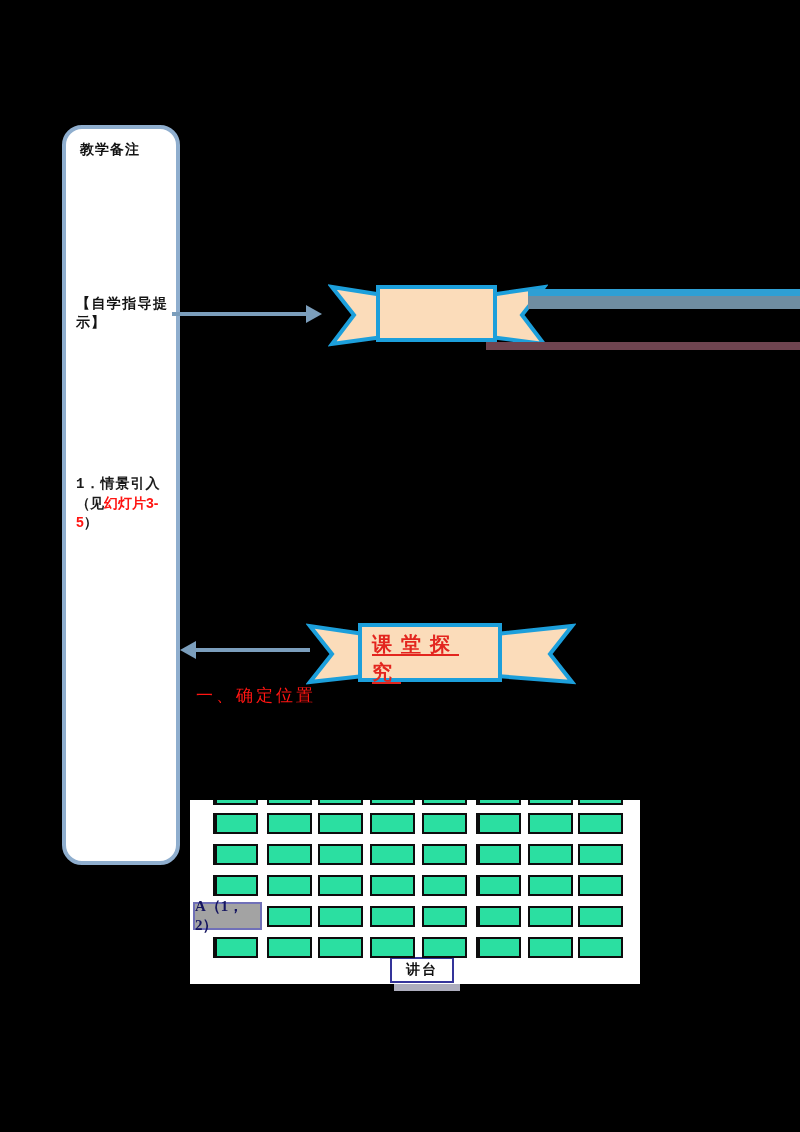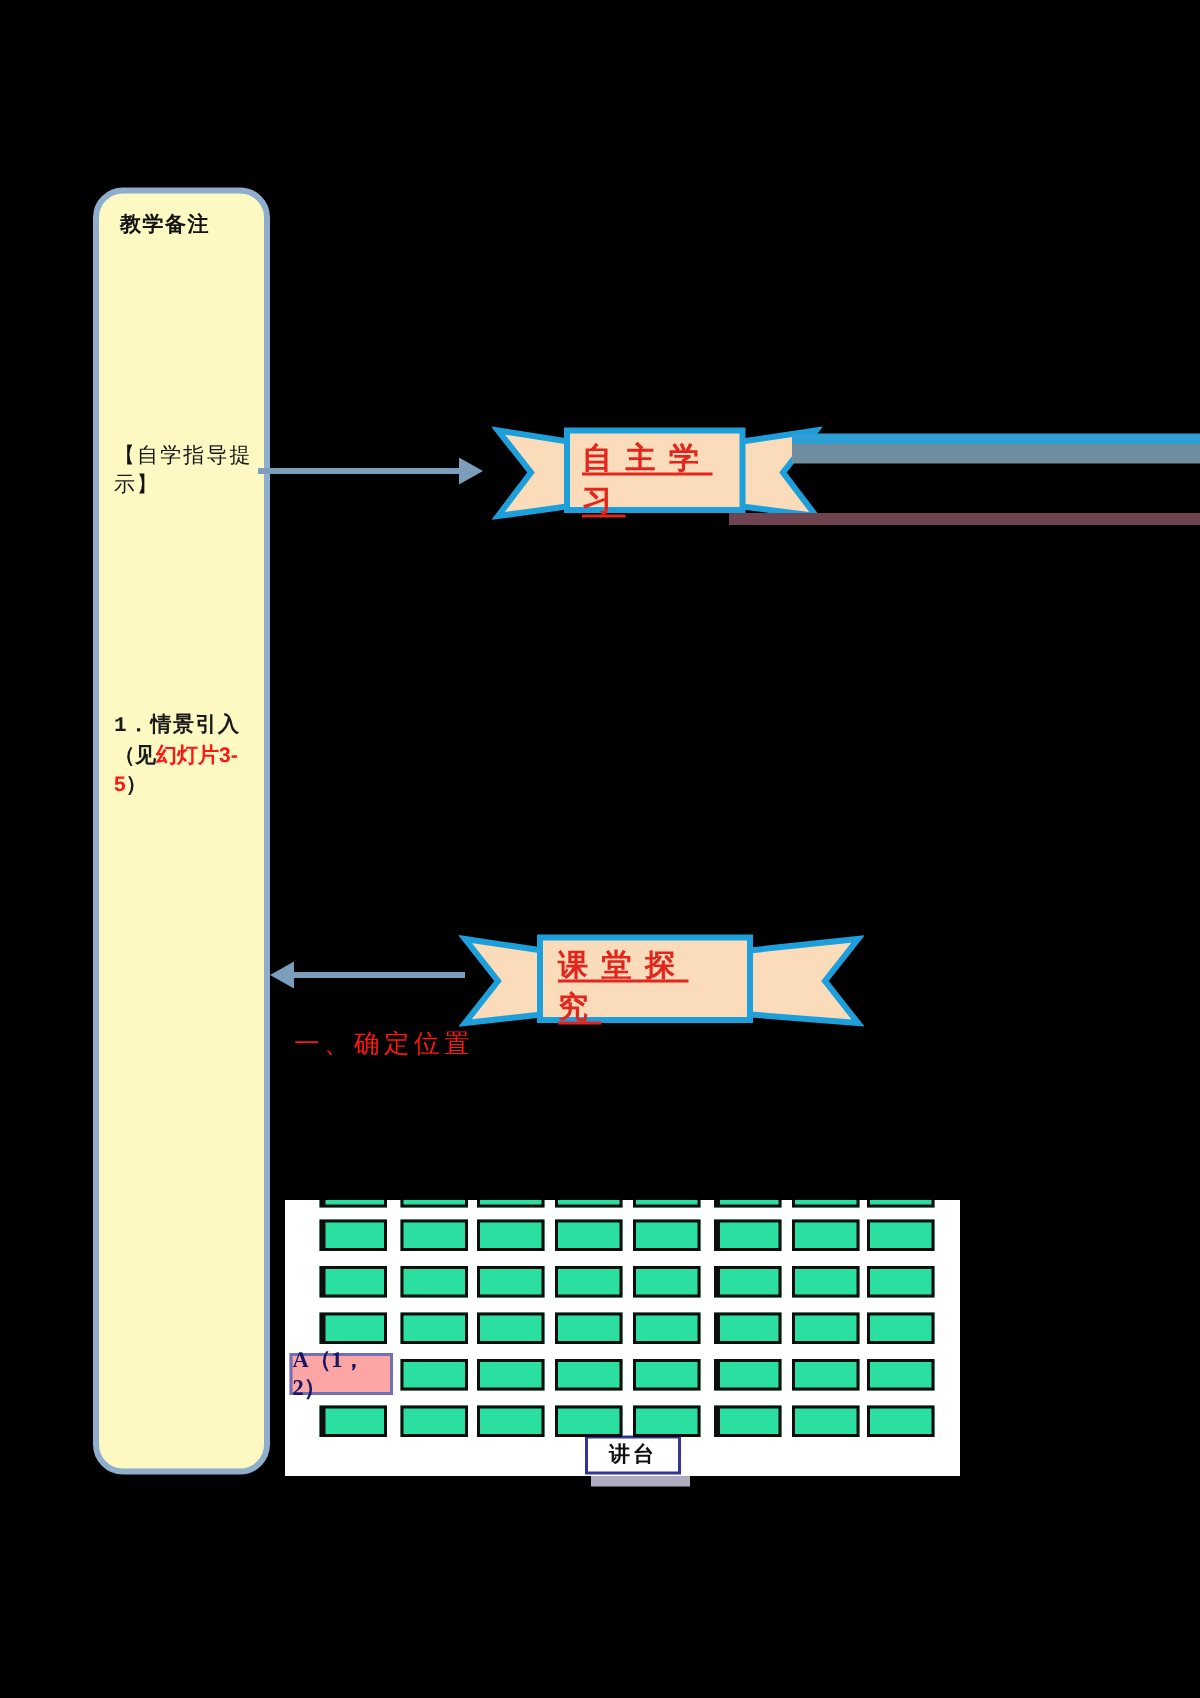--- a/index.html
+++ b/index.html
@@ -6,32 +6,32 @@
   html, body { background: #000; }
   body { font-family: "Liberation Sans", sans-serif; }
   .canvas {
     position: relative; width: 800px; height: 1132px;
     background: #000; overflow: hidden;
   }
 
   
   .sidebar {
     position: absolute; left: 62px; top: 125px;
-    width: 118px; height: 858px;
-    background: #fef9c3;
+    width: 118px; height: 740px;
+    background: #ffffff;
     border: 4px solid #8FAECE;
     border-radius: 20px;
   }
   .sb-title {
     position: absolute; left: 14px; top: 12px;
     font-size: 14px; font-weight: bold; color: #141414;
     letter-spacing: 1px;
   }
   .sb-block { position: absolute; left: 10px; width: 92px; line-height: 19px; }
-  .sb-heading { font-size: 14px; font-weight: normal; color: #141414; text-align: justify; letter-spacing: 1px; }
+  .sb-heading { font-size: 14px; font-weight: bold; color: #141414; text-align: justify; letter-spacing: 1px; }
   .sb-body   { font-size: 13px; font-weight: bold; color: #8A8A8A; text-align: justify; letter-spacing: 2px; }
   .sb-item-title { font-size: 14px; font-weight: bold; color: #1a1a1a; letter-spacing: 1px; font-family: Liberation Mono, monospace; }
   .sb-item-ref   { font-size: 14px; font-weight: bold; color: #1a1a1a; letter-spacing: 0px; }
   .red { color: #FF1512; }
 
   
   .hline { position: absolute; }
   .conn { background: #7B9EBC; }
   .arrow-right {
     position: absolute; width: 0; height: 0;
@@ -64,21 +64,21 @@
     position: absolute; left: 190px; top: 800px;
     width: 450px; height: 184px; background: #ffffff; overflow: hidden;
   }
   .desk {
     position: absolute; width: 45px; height: 21px;
     background: #2BDFA1; border: 2px solid #0d0d0d;
   }
   .desk.thick { border-left-width: 4px; }
   .point-label {
     position: absolute; left: 3px; top: 102px; width: 69px; height: 28px;
-    background: #fca5a5; border: 2px solid #7070B8;
+    background: #a3a3a3; border: 2px solid #7070B8;
     font-family: "Liberation Serif", serif; font-weight: bold;
     font-size: 15px; color: #151560;
     display: flex; align-items: center; justify-content: center;
   }
   .podium {
     position: absolute; left: 200px; top: 157px; width: 64px; height: 26px;
     background: #fff; border: 2px solid #34349A;
     font-size: 14px; color: #111; font-weight: bold;
     display: flex; align-items: center; justify-content: center;
     letter-spacing: 2px;
@@ -110,21 +110,20 @@
   <div class="hline conn" style="left:172px; top:312px; width:136px; height:4px;"></div>
   <div class="arrow-right" style="left:306px; top:305px;"></div>
 
   <div class="ribbon" style="left:328px; top:278px;">
     <svg width="220" height="75" viewBox="0 0 220 75">
       <polygon points="55,17 4,9 26,37 4,66 55,59" fill="#FBDCBA" stroke="#1C9FDB" stroke-width="4"></polygon>
       <polygon points="162,17 216,9 194,37 216,66 162,59" fill="#FBDCBA" stroke="#1C9FDB" stroke-width="4"></polygon>
       <rect x="50" y="9" width="117" height="53" fill="#FBDCBA" stroke="#1C9FDB" stroke-width="4"></rect>
     </svg>
   </div>
-  <div class="ribbon-text" style="left:388px; top:292px; width:100px;">自主学习</div>
 
   <div class="hline" style="left:528px; top:289px; width:272px; height:7px; background:#2E9FD4;"></div>
   <div class="hline" style="left:528px; top:296px; width:272px; height:13px; background:#6F8DA1;"></div>
   <div class="hline" style="left:486px; top:342px; width:314px; height:8px; background:#6F4450;"></div>
 
   <div class="arrow-left" style="left:180px; top:641px;"></div>
   <div class="hline conn" style="left:194px; top:648px; width:116px; height:4px;"></div>
 
   <div class="ribbon" style="left:306px; top:618px;">
     <svg width="270" height="72" viewBox="0 0 270 72">

